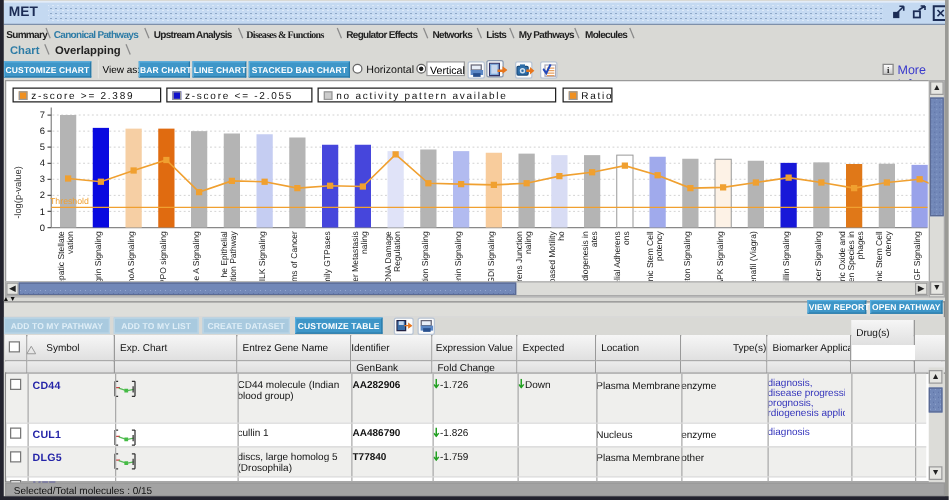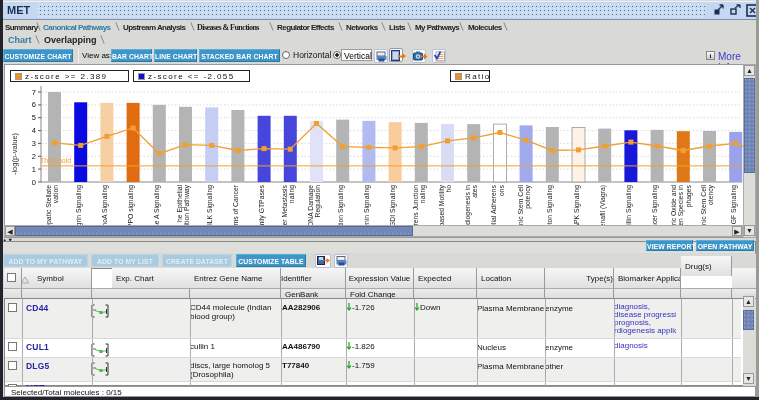--- a/index.html
+++ b/index.html
@@ -59,21 +59,21 @@
   border-right:1px solid #999; font-size:8px; color:#111; padding-top:6px; height:20px; white-space:nowrap; overflow:hidden;}
 .th2 { position:absolute; background:linear-gradient(#ececec,#dedede);
   border-right:1px solid #999; border-top:1px solid #aaa; border-bottom:1px solid #888; font-size:8px;
   color:#111; padding:1px 0 0 4px; height:11px; white-space:nowrap; overflow:hidden;}
 .td { position:absolute; font-size:8px; color:#111; white-space:nowrap; }
 .row { position:absolute; background:#efefed; }
 .sym { color:#2525a8; font-weight:bold; font-size:8.5px; letter-spacing:0.2px;}
 .colline { position:absolute; width:1px; background:#aaa; }
 .cb { position:absolute; width:9px; height:9px; border:1px solid #777; background:#fff; }
 
-#bottombar { left:4px; top:386px; width:752px; height:11px; background:#ffffff;
+#bottombar { left:4px; top:386px; width:752px; height:11px; background:#a3a3a3;
   border:1px solid #999; font-size:8px; color:#111; padding:1px 0 0 6px;}
 </style>
 </head>
 <body>
 <div id="app">
   <div class="abs" id="titlebar"></div>
   <svg class="abs" id="titlepat" width="668" height="13" xmlns="http://www.w3.org/2000/svg" shape-rendering="crispEdges">
    <defs>
         <pattern id="bmp" width="4" height="4" patternUnits="userSpaceOnUse">
      <rect width="4" height="4" fill="#c6daf2"></rect>
@@ -161,20 +161,21 @@
       <line x1="3.5" y1="7.5" x2="9.5" y2="7.5" stroke="#e8a060"></line>
       <line x1="3.5" y1="9.5" x2="9.5" y2="9.5" stroke="#e8a060"></line>
       <path d="M0.5 4 L3 7.5 L6.5 0.5" stroke="#2248bb" stroke-width="1.7" fill="none"></path>
     </svg>
   <div class="abs" id="infoi">i</div>
   <div class="abs" id="moreinfo">More Info</div>
 
   <div class="abs" id="chartpanel"></div>
   <div class="abs legbox" style="left:10px; width:119px;"><span class="sw" style="background:#f09020;"></span>z-score &gt;= 2.389</div>
   <div class="abs legbox" style="left:133px; width:117px;"><span class="sw" style="background:#1111cc;"></span>z-score &lt;= -2.055</div>
+  <div class="abs legbox" style="left:254px; width:191px;"><span class="sw" style="background:#cccccc;"></span>no activity pattern available</div>
   <div class="abs legbox" style="left:450px; width:40px;"><span class="sw" style="background:#f09020;"></span>Ratio</div>
 
   <svg class="abs" id="chartsvg" style="left:0; top:64px;" width="743" height="163" xmlns="http://www.w3.org/2000/svg">
       <line x1="42" y1="105.1" x2="742" y2="105.1" stroke="#cccccc" stroke-width="0.7" stroke-dasharray="1.5,2"></line>
       <line x1="42" y1="92.3" x2="742" y2="92.3" stroke="#cccccc" stroke-width="0.7" stroke-dasharray="1.5,2"></line>
       <line x1="42" y1="79.4" x2="742" y2="79.4" stroke="#cccccc" stroke-width="0.7" stroke-dasharray="1.5,2"></line>
       <line x1="42" y1="66.6" x2="742" y2="66.6" stroke="#cccccc" stroke-width="0.7" stroke-dasharray="1.5,2"></line>
       <line x1="42" y1="53.7" x2="742" y2="53.7" stroke="#cccccc" stroke-width="0.7" stroke-dasharray="1.5,2"></line>
       <line x1="42" y1="40.9" x2="742" y2="40.9" stroke="#cccccc" stroke-width="0.7" stroke-dasharray="1.5,2"></line>
       <line x1="42" y1="28.0" x2="742" y2="28.0" stroke="#cccccc" stroke-width="0.7" stroke-dasharray="1.5,2"></line>
@@ -331,21 +332,21 @@
       <rect x="0.5" y="4.5" width="10" height="4" fill="#5b87c5"></rect>
       <rect x="2.5" y="6.5" width="6" height="3" fill="#28508e"></rect>
     </svg>
 
   <div class="abs" id="tablewrap"></div>
   <div id="tbl">
       <div class="abs th" style="left:4px; top:268px; width:18px; text-align:left; padding-left:4px;"></div>
       <div class="abs th2" style="left:4px; top:288px; width:18px;"></div>
       <div class="abs th" style="left:22px; top:268px; width:70px; text-align:left; padding-left:15px;">Symbol</div>
       <div class="abs th2" style="left:22px; top:288px; width:70px;"></div>
-      <div class="abs th" style="left:92px; top:268px; width:98px; text-align:left; padding-left:4px;margin-left:20px;">Exp. Chart</div>
+      <div class="abs th" style="left:92px; top:268px; width:98px; text-align:left; padding-left:4px;">Exp. Chart</div>
       <div class="abs th2" style="left:92px; top:288px; width:98px;"></div>
       <div class="abs th" style="left:190px; top:268px; width:91px; text-align:left; padding-left:4px;">Entrez Gene Name</div>
       <div class="abs th2" style="left:190px; top:288px; width:91px;"></div>
       <div class="abs th" style="left:281px; top:268px; width:65px; text-align:left; padding-left:0;">Identifier</div>
       <div class="abs th2" style="left:281px; top:288px; width:65px;">GenBank</div>
       <div class="abs th" style="left:346px; top:268px; width:68px; text-align:center; padding-left:0;">Expression Value</div>
       <div class="abs th2" style="left:346px; top:288px; width:68px;">Fold Change</div>
       <div class="abs th" style="left:414px; top:268px; width:63px; text-align:left; padding-left:4px;">Expected</div>
       <div class="abs th2" style="left:414px; top:288px; width:63px;"></div>
       <div class="abs th" style="left:477px; top:268px; width:68px; text-align:left; padding-left:4px;">Location</div>

